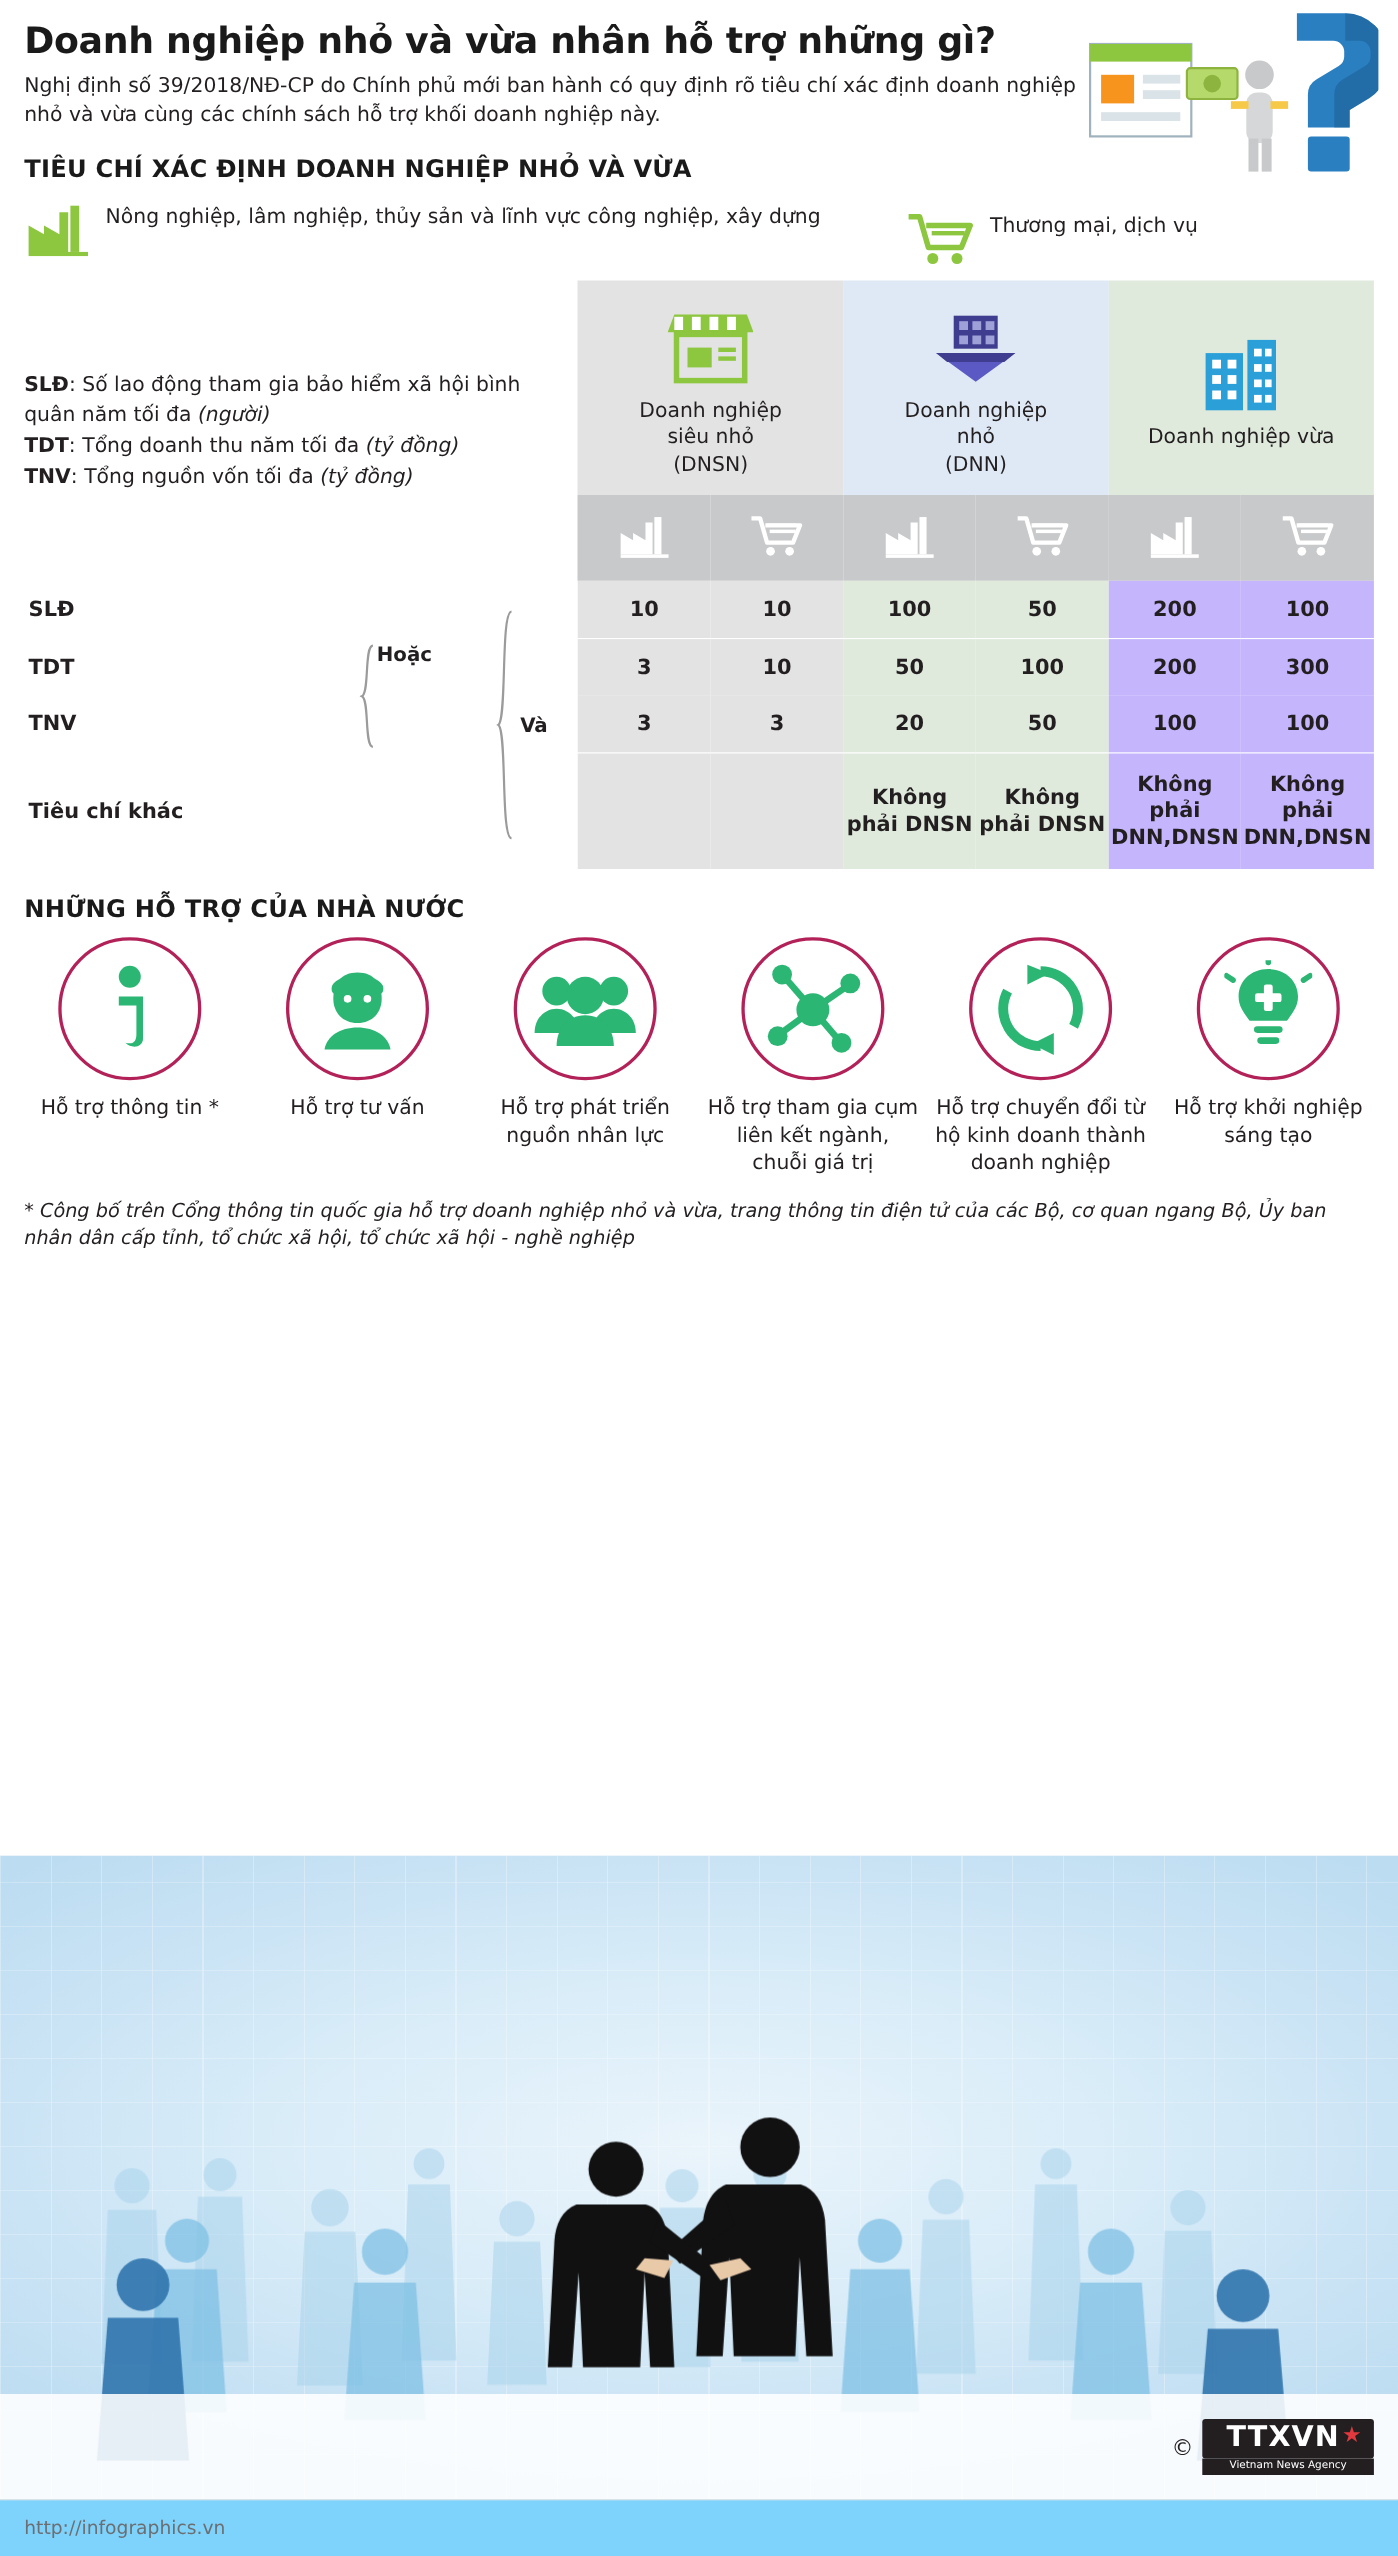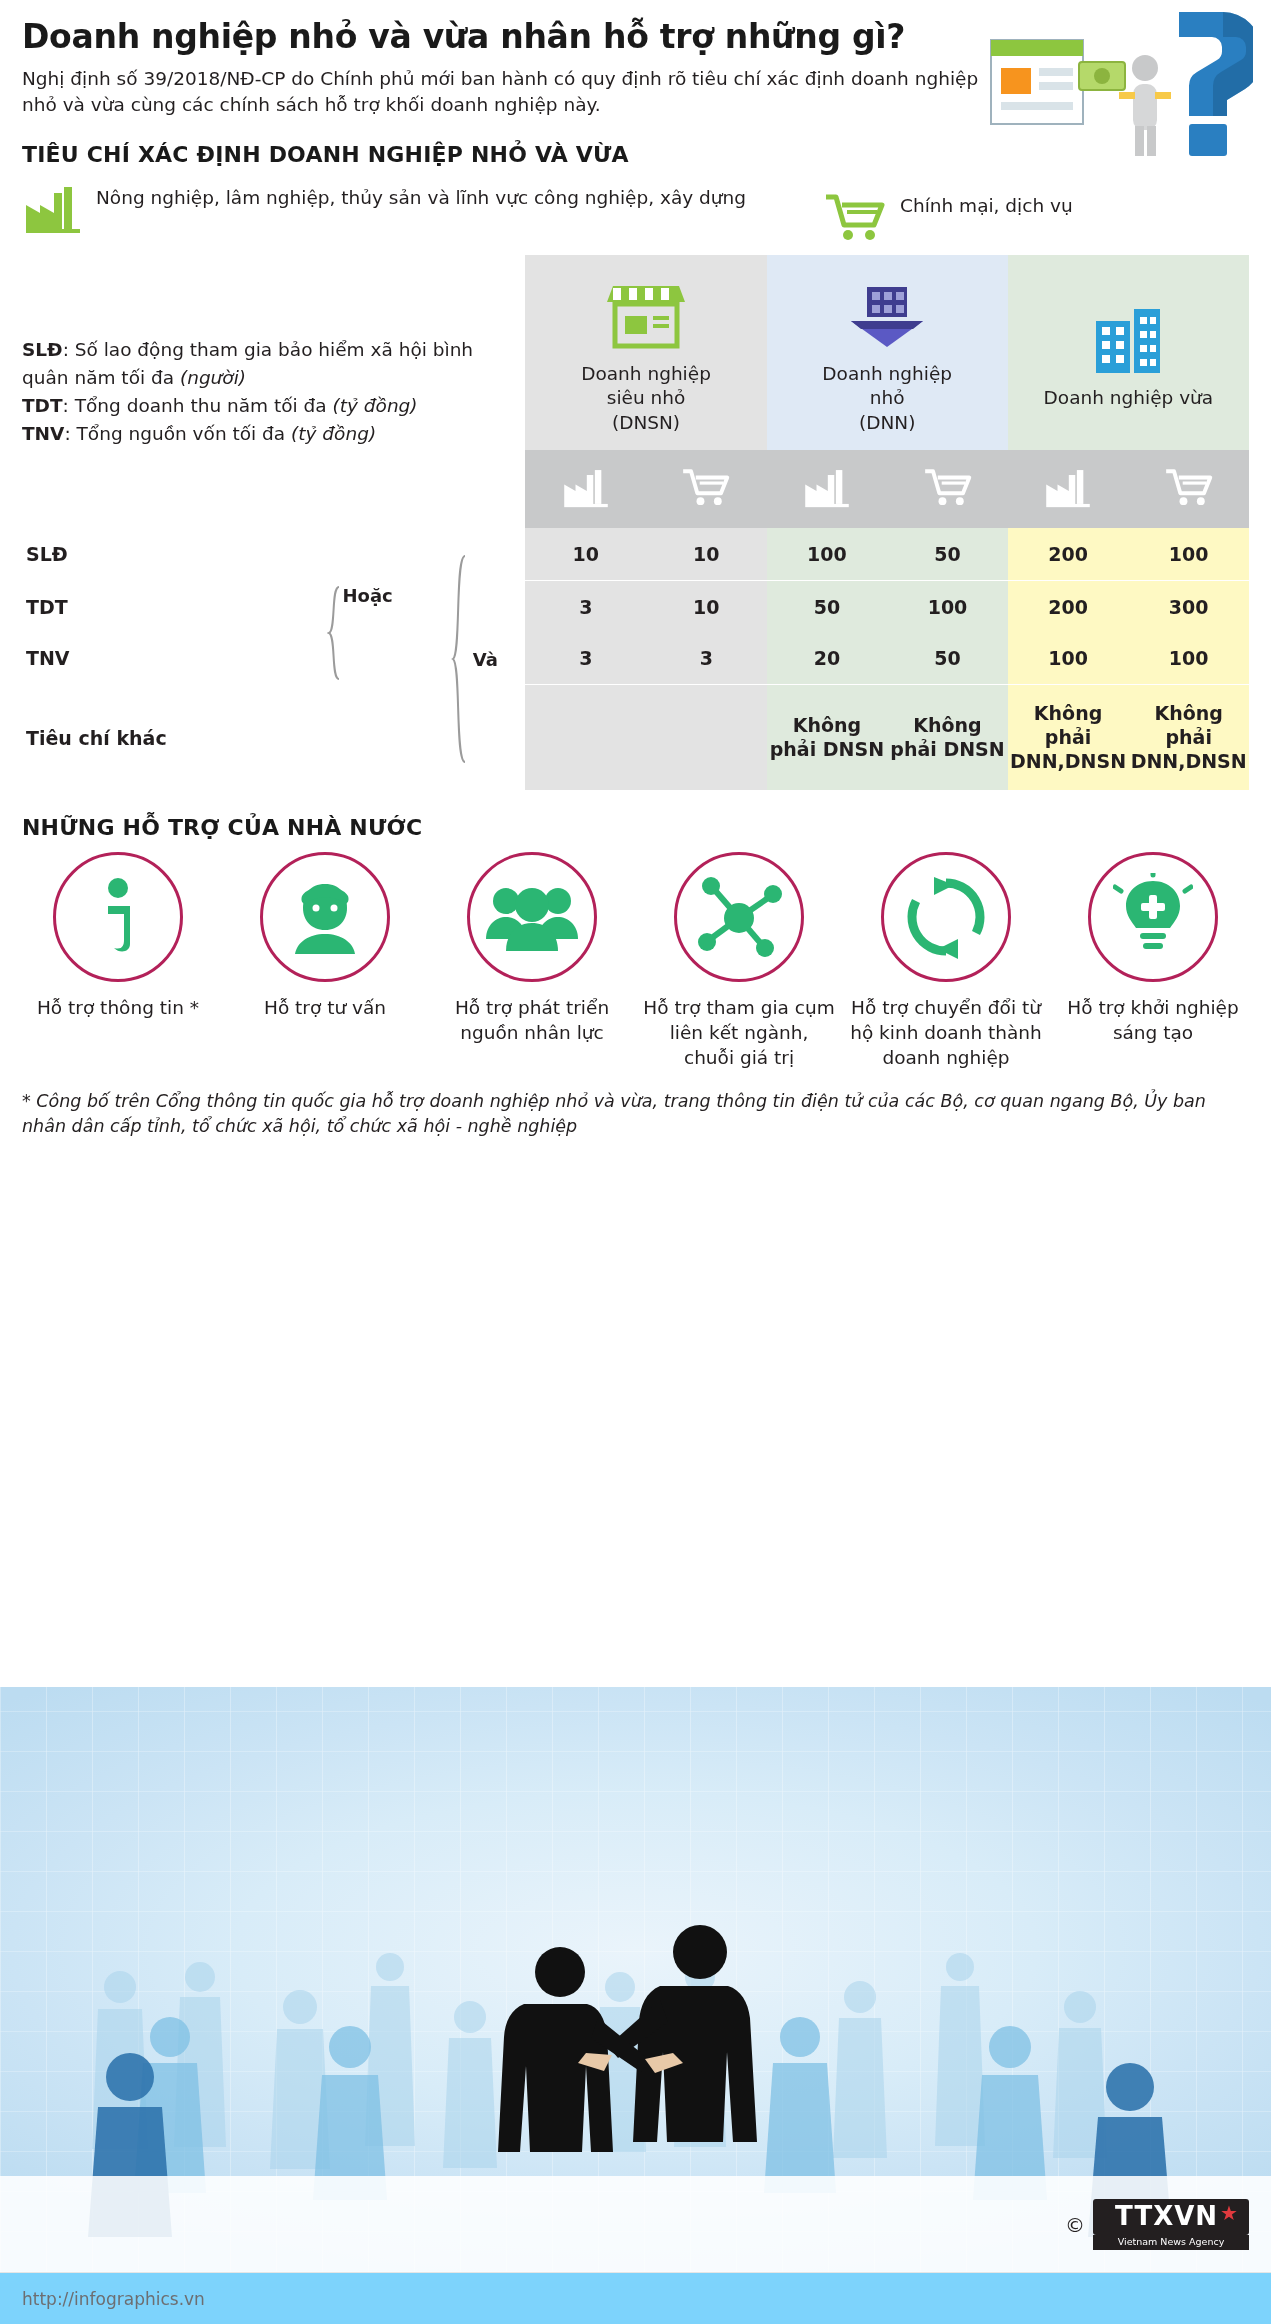--- a/index.html
+++ b/index.html
@@ -71,21 +71,21 @@
 
   .grayrow td { background:#c8c9ca; height:78px; text-align:center; }
 
   .datarow td { text-align:center; font-size:19px; font-weight:bold; height:52px; }
   .datarow .lbl {
     text-align:left; font-size:19px; font-weight:bold; padding-left:4px;
     background:#ffffff;
   }
   .c-micro { background:#e3e3e3; }
   .c-small { background:#dfeadd; }
-  .c-med   { background:#fef9c3; }
+  .c-med   { background:#c4b5fd; }
 
   .rowline td { border-bottom:1px solid #ffffff; }
 
   .small-note { font-size:15.5px; font-weight:bold; line-height:1.25; }
 
   .brace-cell { background:#ffffff; position:relative; }
   .brace-txt { font-size:18px; color:#231f20; }
 
   
   .supports {
@@ -205,21 +205,21 @@
     <div class="legend-item right">
       <span>
         <svg width="66" height="52" viewBox="0 0 66 52">
           <path d="M4 6 h10 l8 28 h30 l8 -20 h-40" fill="none" stroke="#8dc63f" stroke-width="5" stroke-linejoin="round"></path>
           <rect x="22" y="12" width="34" height="4" fill="#8dc63f"></rect>
           <rect x="25" y="19" width="30" height="4" fill="#8dc63f"></rect>
           <circle cx="26" cy="44" r="5" fill="#8dc63f"></circle>
           <circle cx="48" cy="44" r="5" fill="#8dc63f"></circle>
         </svg>
       </span>
-      <span class="legend-text">Chính mại, dịch vụ</span>
+      <span class="legend-text">Thương mại, dịch vụ</span>
     </div>
   </div>
 
   <div class="table-wrap">
     <table class="crit">
       <colgroup>
         <col class="col-label">
           <col class="col-brace1">
           <col class="col-brace2">
         <col class="col-d">

